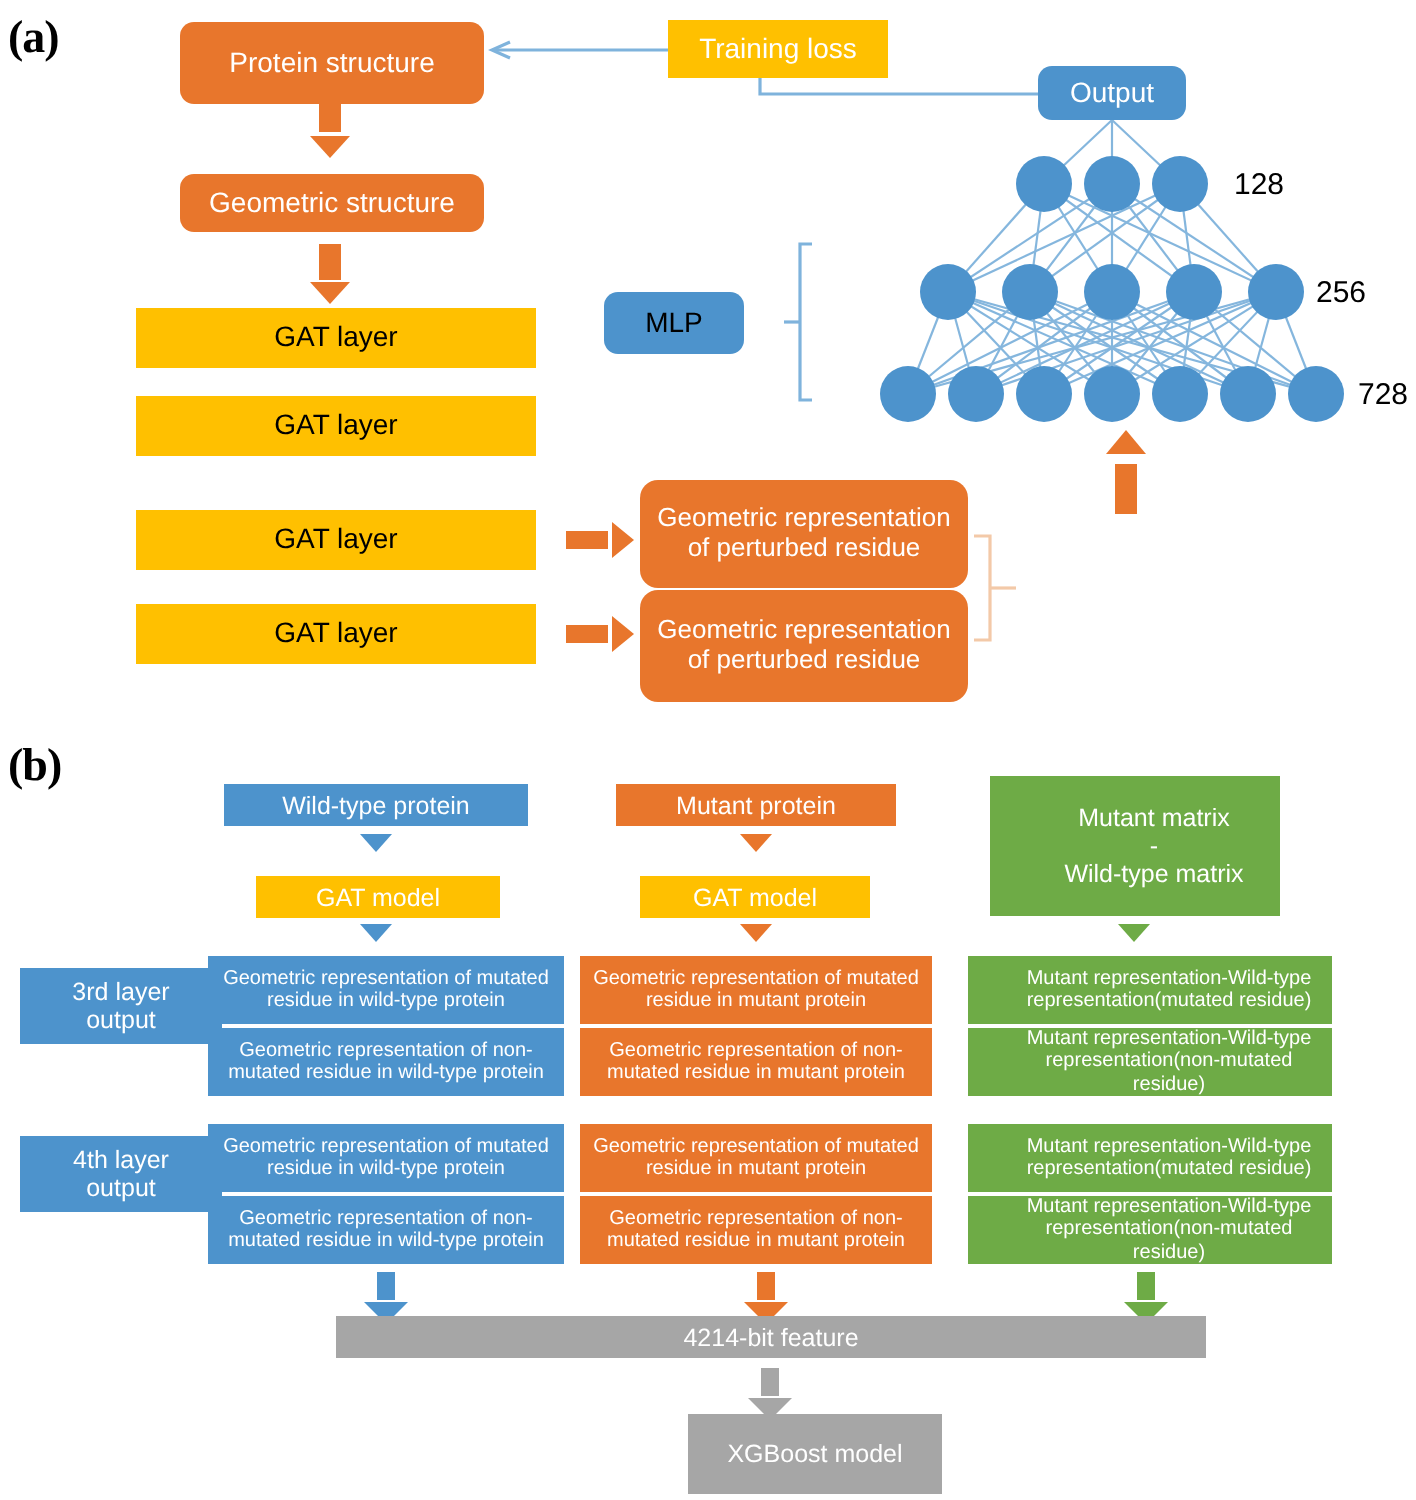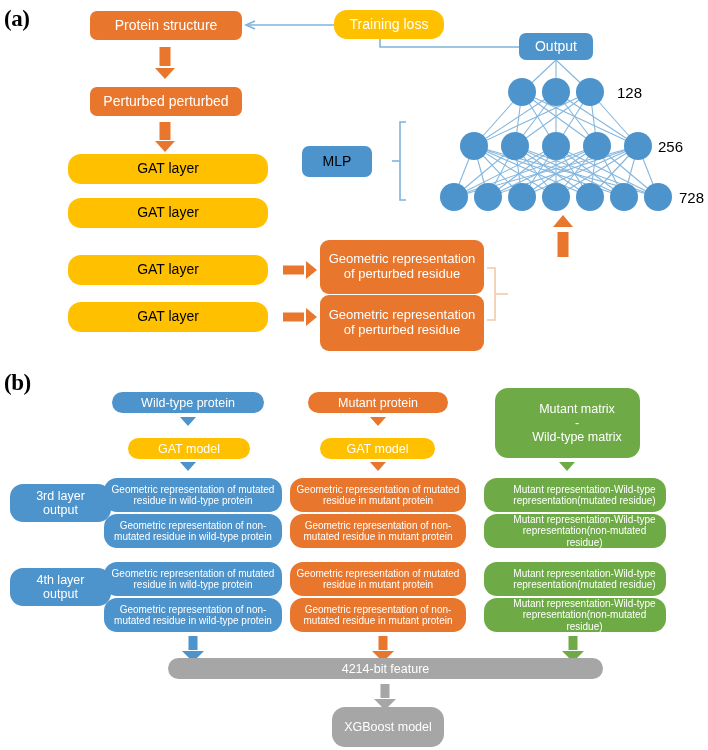--- a/index.html
+++ b/index.html
@@ -22,21 +22,20 @@
 
   .box {
     position: absolute;
     display: flex;
     align-items: center;
     justify-content: center;
     text-align: center;
     color: #ffffff;
     line-height: 1.12;
     padding: 1px 3px;
-    border-radius: 13px;
   }
   .box.dark { color: #000000; }
 
   .orange   { background: #E8762C; }
   .yellow   { background: #FFC000; }
   .blue     { background: #4D93CC; }
   .green    { background: #6EAB46; padding-left: 22px; }
   .grey     { background: #A6A6A6; }
   .r7  { border-radius: 7px; }
   .r9  { border-radius: 9px; }
@@ -185,28 +184,28 @@
       <line x1="638" y1="146" x2="522" y2="197"></line>
         <line x1="638" y1="146" x2="556" y2="197"></line>
       <line x1="638" y1="146" x2="590" y2="197"></line>
         <line x1="638" y1="146" x2="624" y2="197"></line>
       <line x1="638" y1="146" x2="658" y2="197"></line>
     </g>
   </svg>
 
   <div class="panel-label" style="left:4px; top:6px;">(a)</div>
 
-  <div class="box orange r7" style="left:90px; top:11px; width:152px; height:29px; font-size:14px;">Protein structure</div>
+  <div class="box orange r7" style="left:90px; top:11px; width:152px; height:41px; font-size:14px;">Protein structure</div>
 
   <div class="fatarrow down" style="left:152px; top:47px; width:26px; height:32px;">
     <div class="stem"></div>
       <div class="head"></div>
   </div>
 
-  <div class="box orange r7" style="left:90px; top:87px; width:152px; height:29px; font-size:14px;">Perturbed perturbed</div>
+  <div class="box orange r7" style="left:90px; top:87px; width:152px; height:29px; font-size:14px;">Geometric structure</div>
 
   <div class="fatarrow down" style="left:152px; top:122px; width:26px; height:30px;">
     <div class="stem"></div>
       <div class="head"></div>
   </div>
 
   <div class="box yellow dark" style="left:68px; top:154px; width:200px; height:30px; font-size:14px;">GAT layer</div>
   <div class="box yellow dark" style="left:68px; top:198px; width:200px; height:30px; font-size:14px;">GAT layer</div>
   <div class="box yellow dark" style="left:68px; top:255px; width:200px; height:30px; font-size:14px;">GAT layer</div>
   <div class="box yellow dark" style="left:68px; top:302px; width:200px; height:30px; font-size:14px;">GAT layer</div>
@@ -311,15 +310,15 @@
       <div class="hd"></div>
   </div>
 
   <div class="box grey" style="left:168px; top:658px; width:435px; height:21px; font-size:12.5px;">4214-bit feature</div>
 
   <div class="bfat b-grey" style="left:374px; top:684px; height:26px;">
     <div class="st"></div>
       <div class="hd"></div>
   </div>
 
-  <div class="box grey" style="left:332px; top:707px; width:112px; height:40px; font-size:12.5px;">XGBoost model</div>
+  <div class="box grey" style="left:344px; top:707px; width:127px; height:40px; font-size:12.5px;">XGBoost model</div>
 
 </div>
 
 </body></html>

